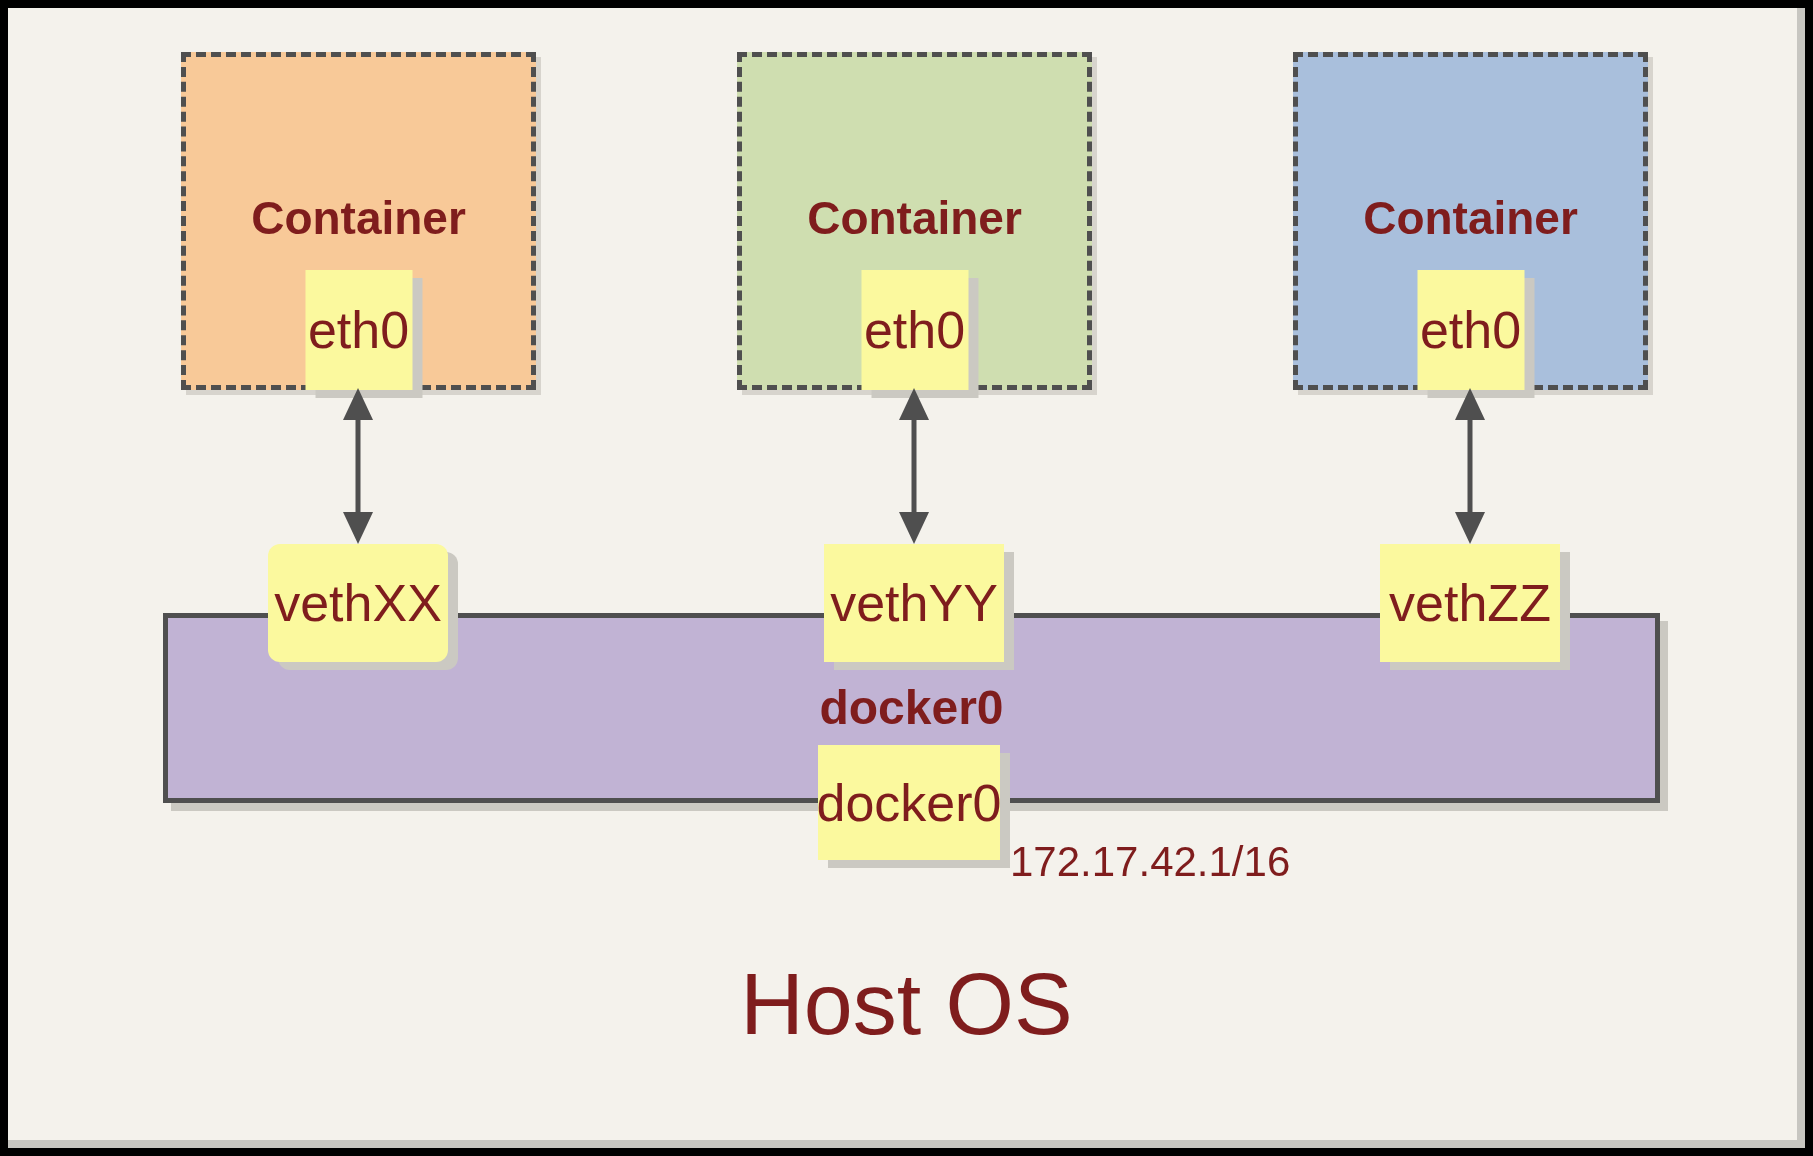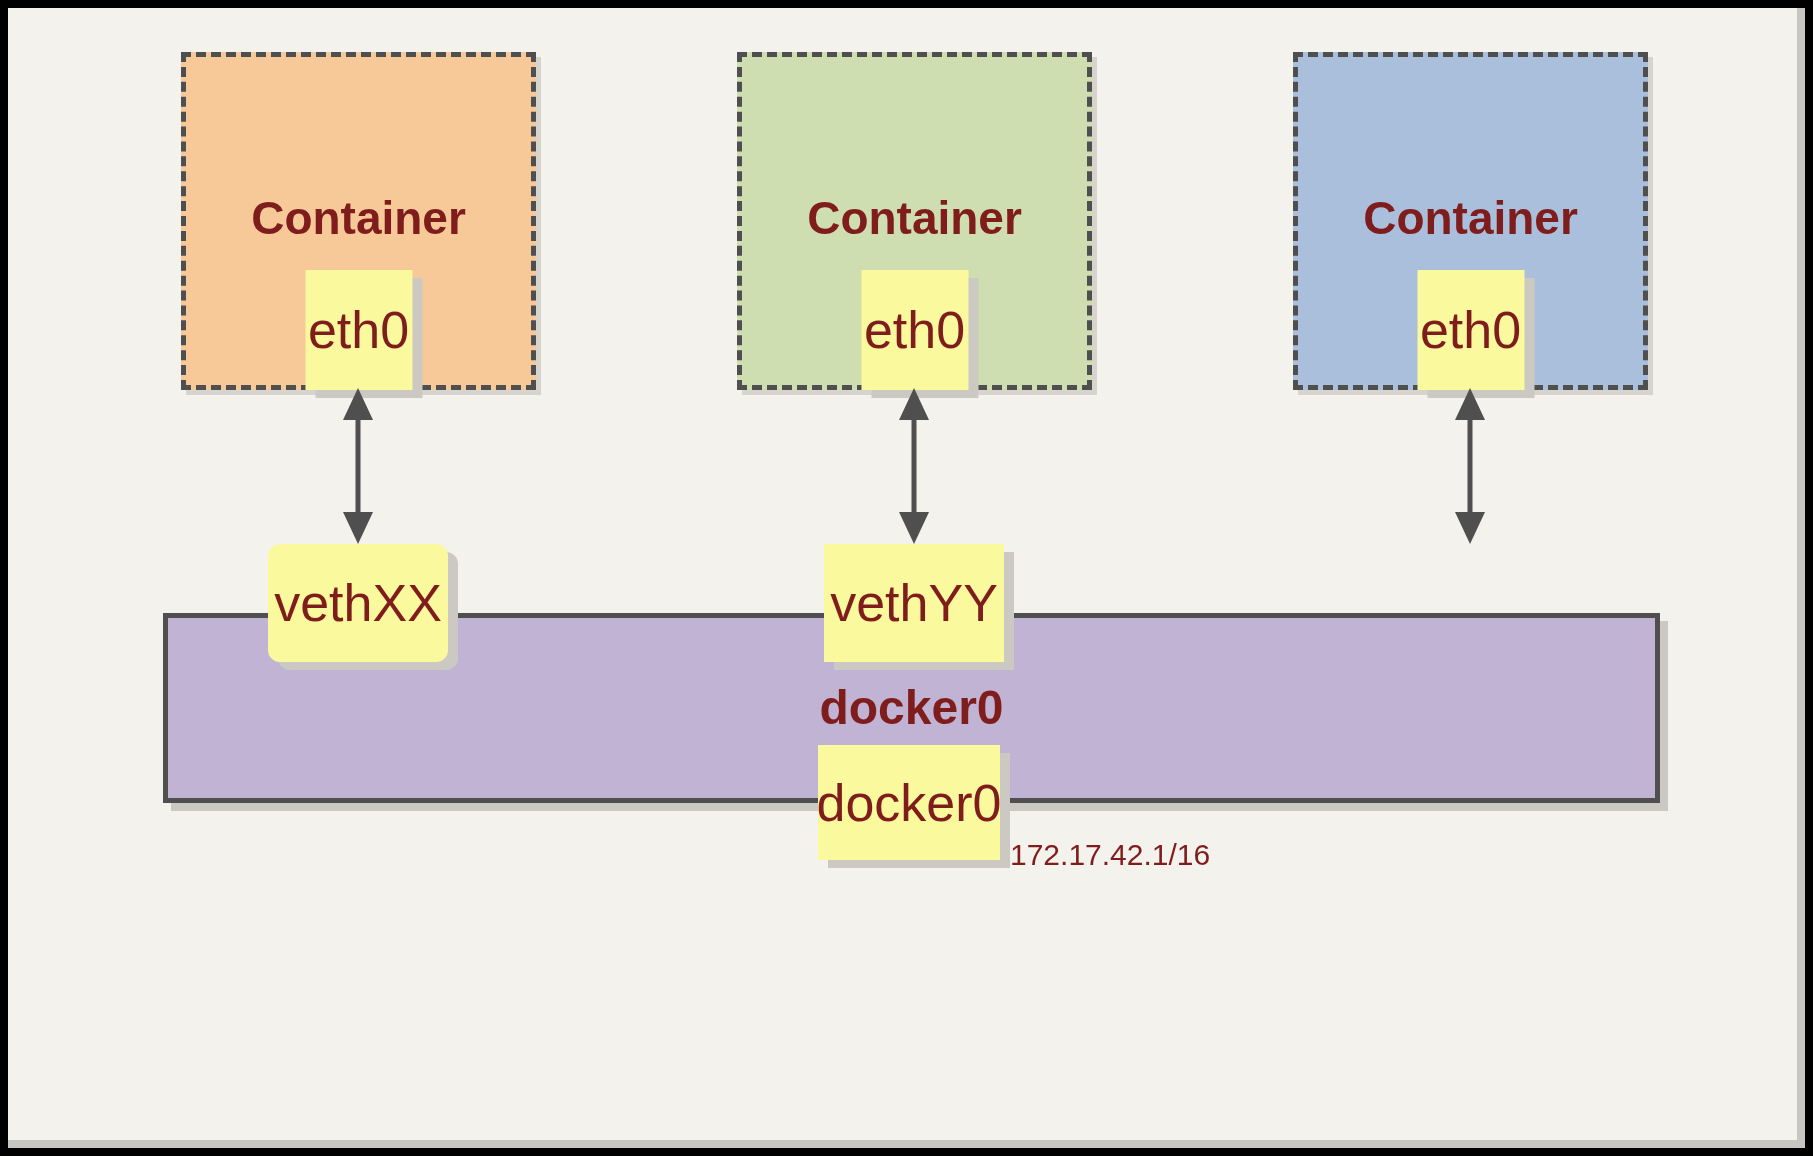--- a/index.html
+++ b/index.html
@@ -113,21 +113,21 @@
     top: 737px;
     width: 182px;
     height: 115px;
     z-index: 5;
   }
 
   .ip-label {
     position: absolute;
     left: 1002px;
     top: 830px;
-    font-size: 30px;
+    font-size: 42px;
     line-height: 1.15;
     white-space: nowrap;
     z-index: 6;
   }
 
   .host-label {
     position: absolute;
     left: 0;
     top: 952px;
     width: 100%;
@@ -182,21 +182,25 @@
     <div class="bridge-bar" style="background-color: rgb(193, 179, 212);">
       <div class="bridge-label">docker0</div>
     </div>
 
     <div class="yellow-box veth-box v1">
       <span>vethXX</span>
     </div>
     <div class="yellow-box veth-box v2">
       <span>vethYY</span>
     </div>
+    <div class="yellow-box veth-box v3">
+      <span>vethZZ</span>
+    </div>
 
     <div class="yellow-box bridge-if-box">
       <span>docker0</span>
     </div>
     <div class="ip-label">172.17.42.1/16</div>
 
+    <div class="host-label">Host OS</div>
 
   </div>
 </div>
 
 </body></html>

